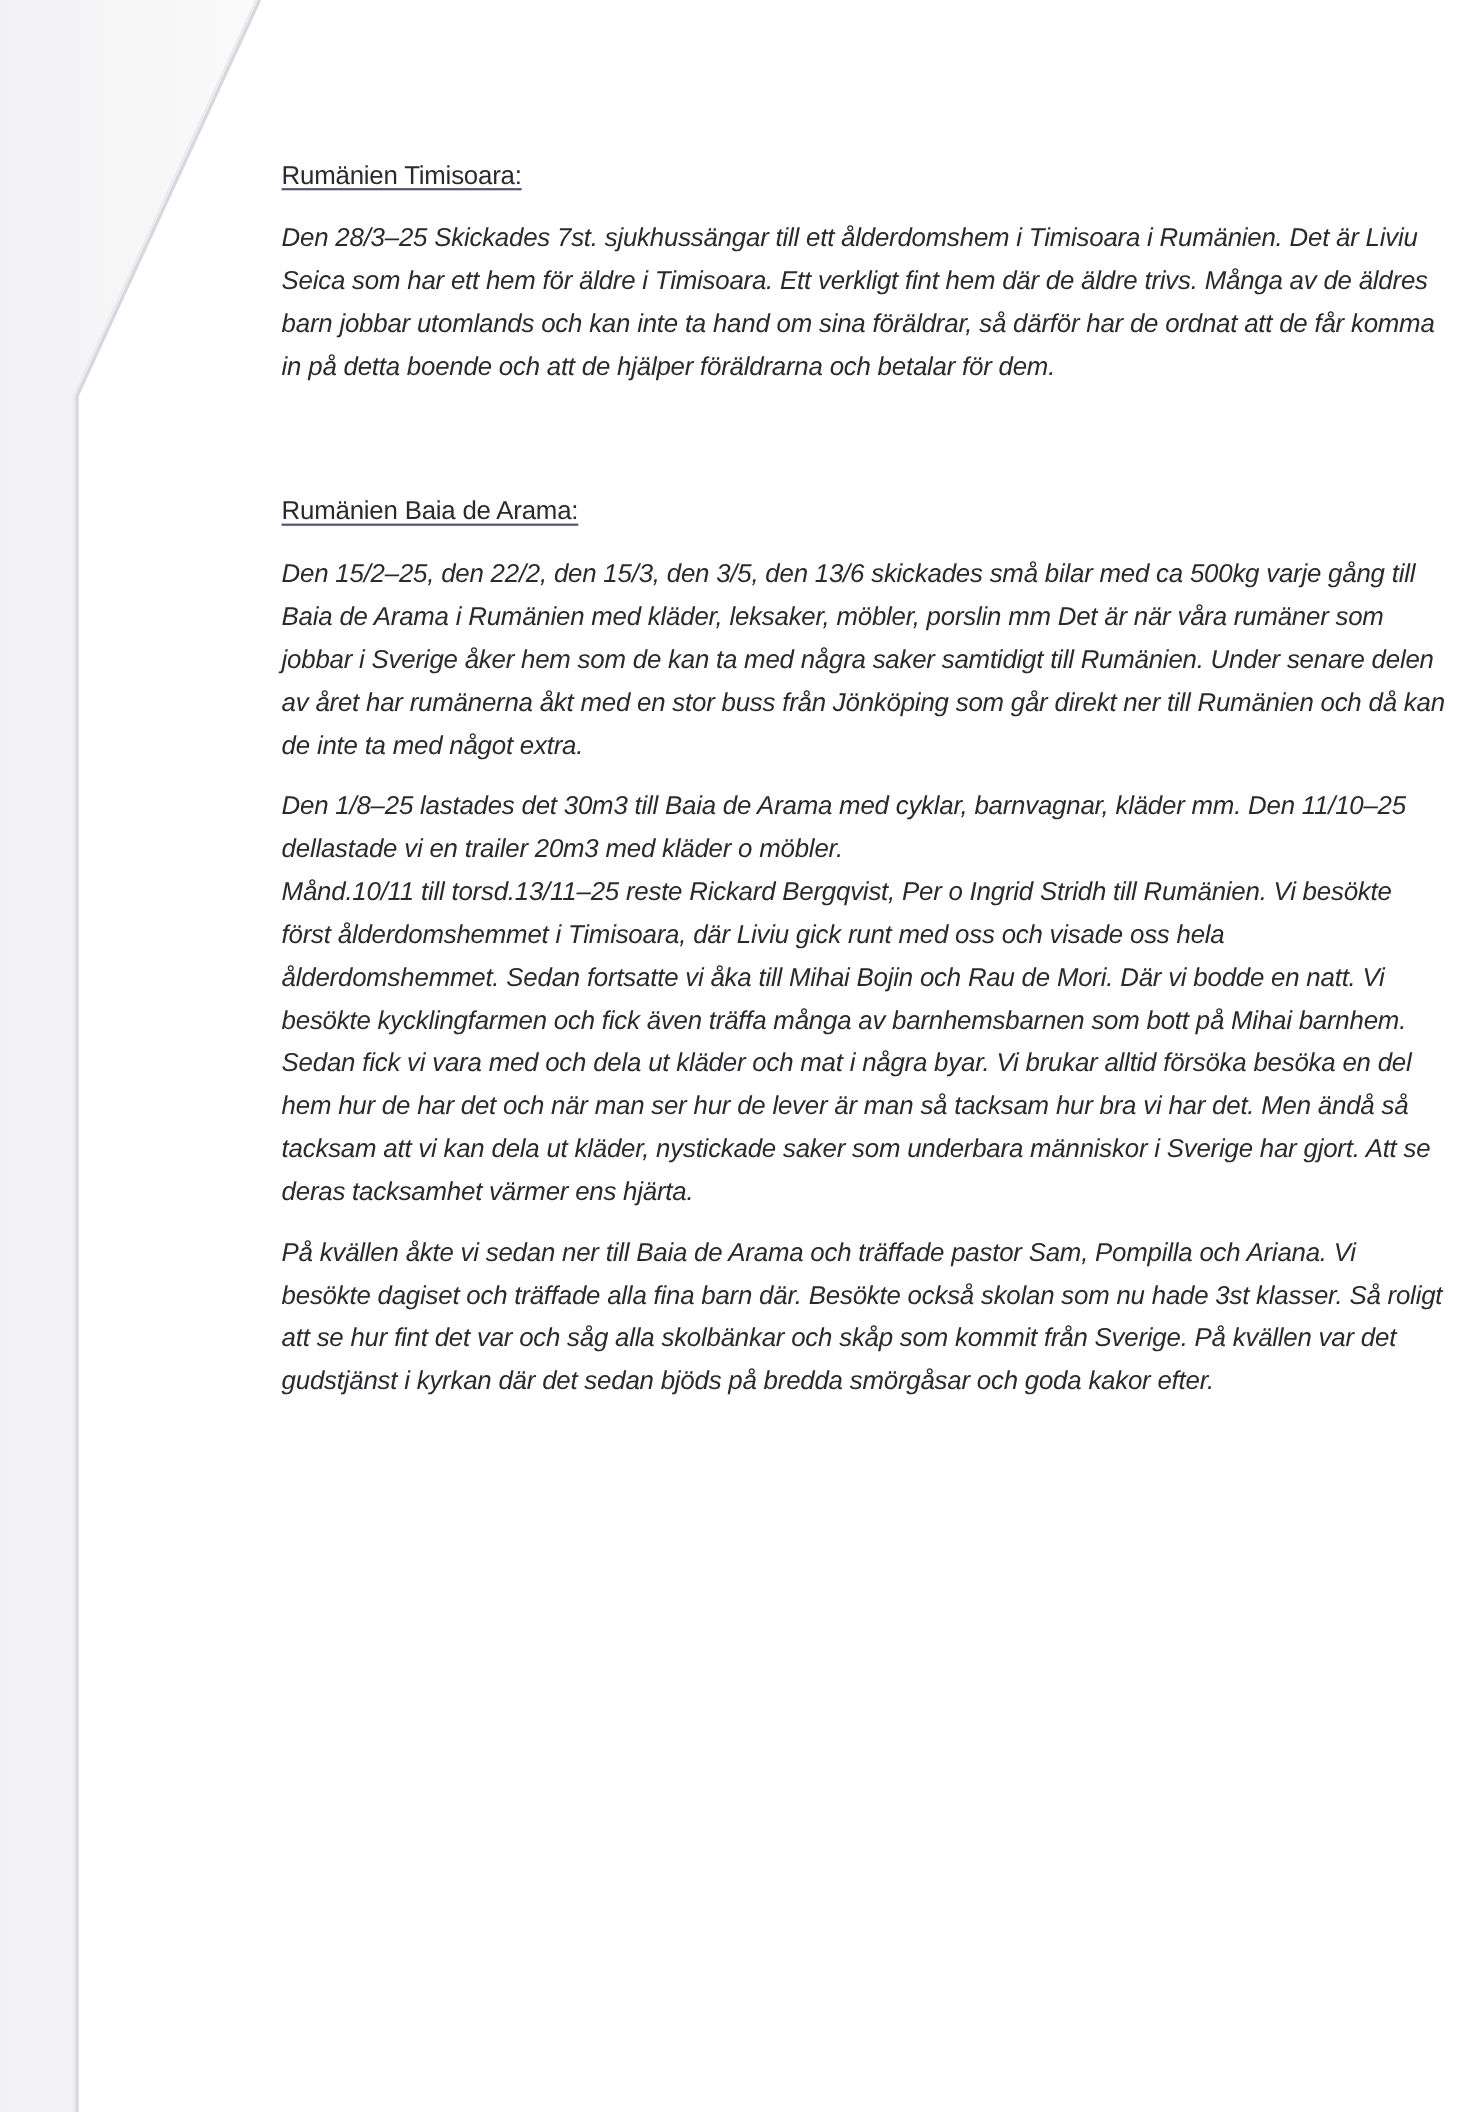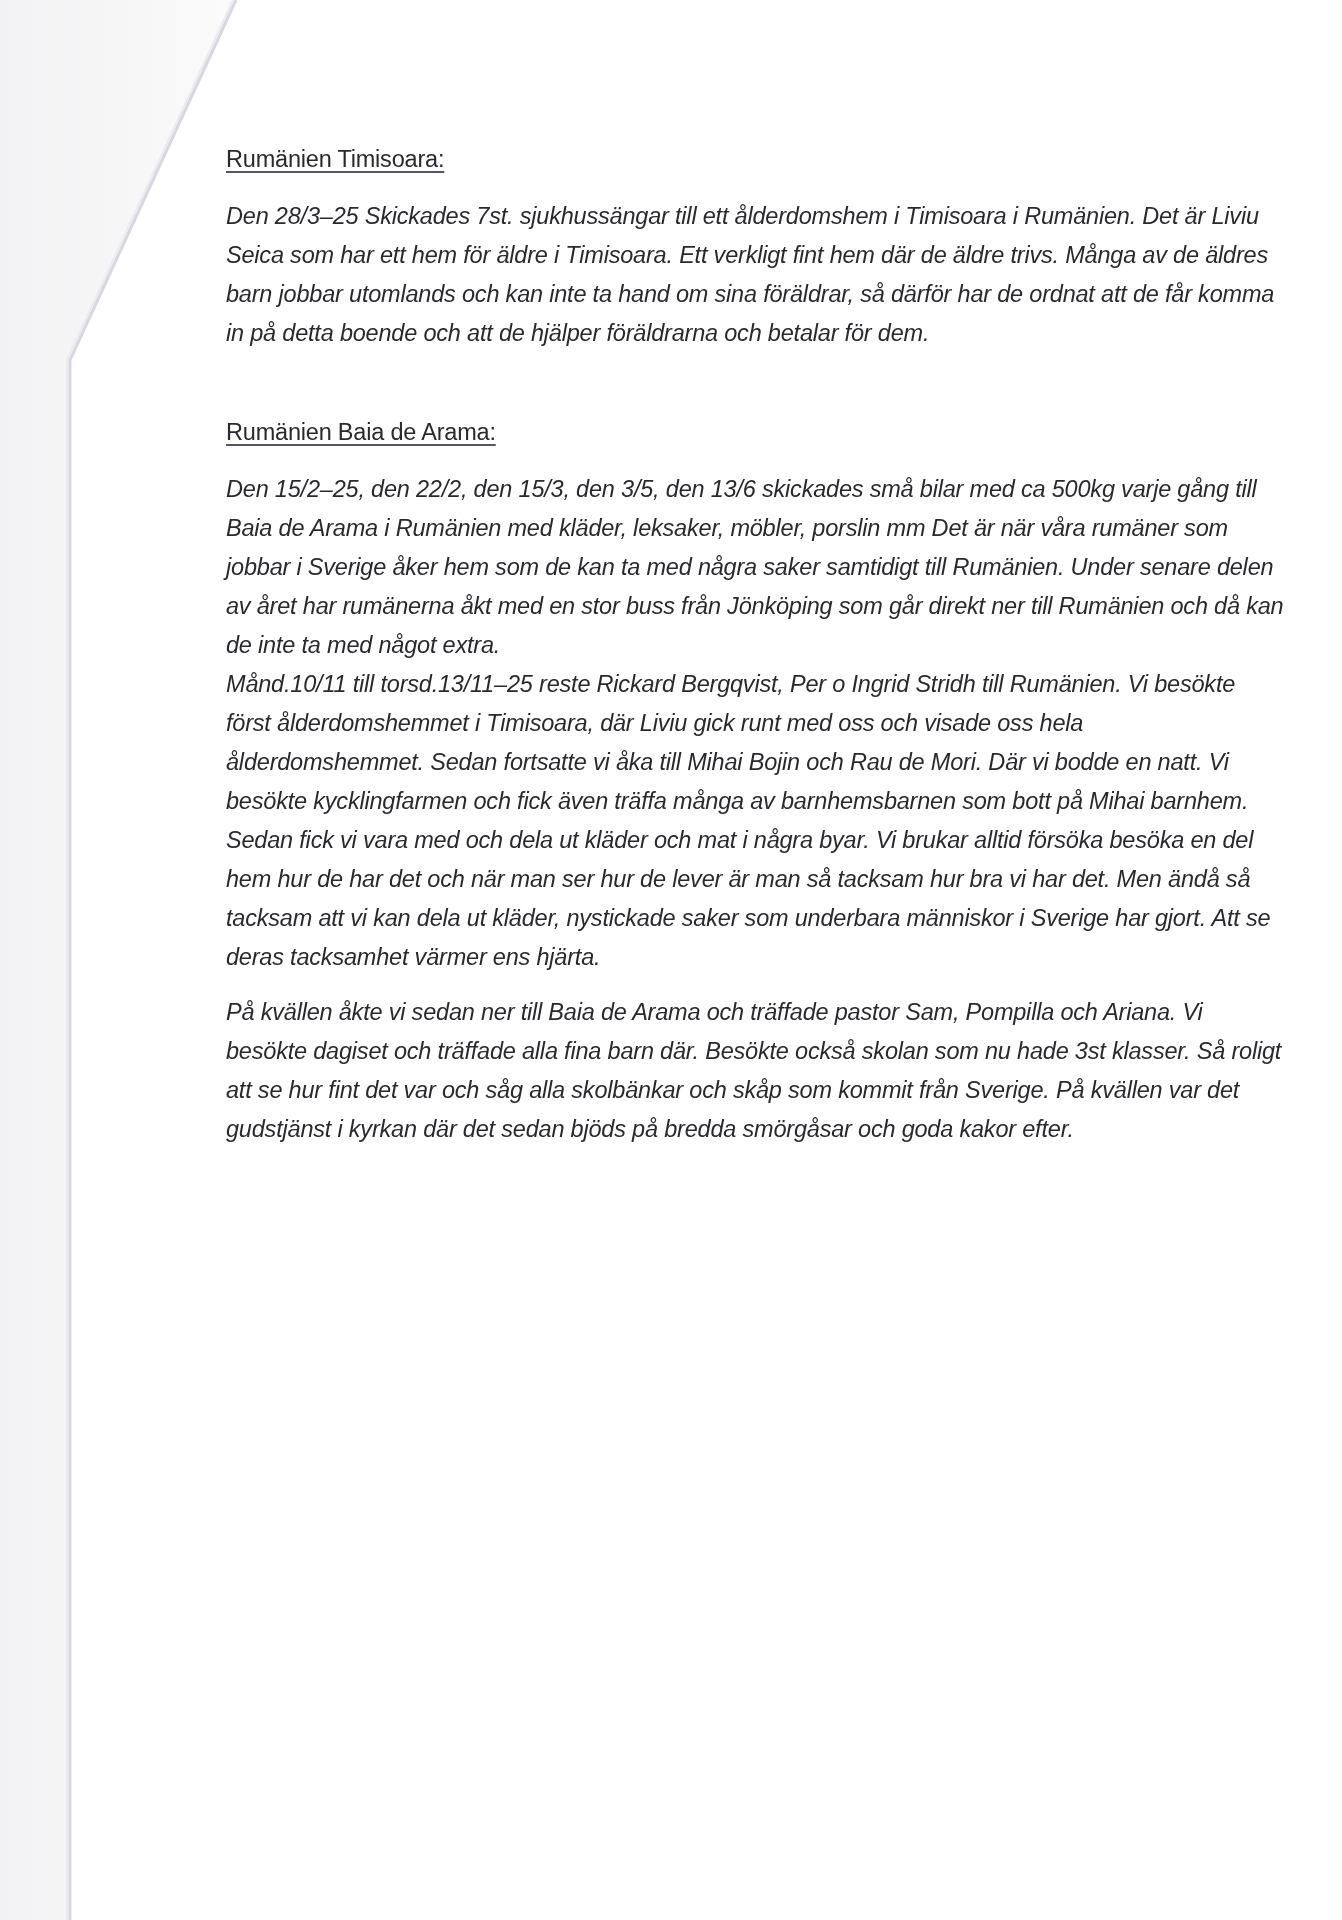--- a/index.html
+++ b/index.html
@@ -10,31 +10,31 @@
       font-family: "Liberation Sans", sans-serif;
       color: #2a2a2e;
     }
     .fold-shade {
       position: absolute; left: 0; top: 0; width: 240px; height: 1920px;
       background: linear-gradient(90deg, #f2f2f4 0%, #f7f7f8 60%, #fbfbfc 100%);
       clip-path: polygon(0 0, 236px 0, 70px 360px, 70px 1920px, 0 1920px);
     }
     .fold-line { position: absolute; left: 0; top: 0; width: 260px; height: 1920px; pointer-events: none; }
     .page {
-      position: absolute; left: 226px; top: 140px; width: 1060px;
+      position: absolute; left: 256px; top: 140px; width: 1060px;
       font-size: 23.5px; line-height: 39px; letter-spacing: -0.2px;
     }
     .section-heading {
       margin: 0; font-size: 23.5px; font-weight: normal; line-height: 39px;
       text-decoration: underline; text-decoration-color: #5a5070;
       text-underline-offset: 4px;
     }
     .para { margin: 0; font-style: italic; }
     #h1 + .para { margin-top: 18px; }
-    #h2 { margin-top: 60px; }
+    #h2 { margin-top: 92px; }
     #h2 + .para { margin-top: 18px; }
     .para.second { margin-top: 16px; }
     #h3 { margin-top: 68px; }
     #h3 + .para { margin-top: 32px; }
   </style>
 </head>
 <body>
 
 <div class="fold-shade"></div>
 <svg class="fold-line" viewBox="0 0 260 1920">
@@ -44,19 +44,20 @@
 
 <main class="page">
   <section>
     <h2 id="h1" class="section-heading">Rumänien Timisoara:</h2>
     <p class="para">Den 28/3–25 Skickades 7st. sjukhussängar till ett ålderdomshem i Timisoara i Rumänien. Det är Liviu Seica som har ett hem för äldre i Timisoara. Ett verkligt fint hem där de äldre trivs. Många av de äldres barn jobbar utomlands och kan inte ta hand om sina föräldrar, så därför har de ordnat att de får komma in på detta boende och att de hjälper föräldrarna och betalar för dem.</p>
   </section>
 
   <section>
     <h2 id="h2" class="section-heading">Rumänien Baia de Arama:</h2>
     <p class="para">Den 15/2–25, den 22/2, den 15/3, den 3/5, den 13/6 skickades små bilar med ca 500kg varje gång till Baia de Arama i Rumänien med kläder, leksaker, möbler, porslin mm Det är när våra rumäner som jobbar i Sverige åker hem som de kan ta med några saker samtidigt till Rumänien. Under senare delen av året har rumänerna åkt med en stor buss från Jönköping som går direkt ner till Rumänien och då kan de inte ta med något extra.</p>
+    <p class="para second">Den 1/8–25 lastades det 30m3 till Baia de Arama med cyklar, barnvagnar, kläder mm. Den 11/10–25 dellastade vi en trailer 20m3 med kläder o möbler.</p>
   </section>
 
   <section>
     <p class="para">Månd.10/11 till torsd.13/11–25 reste Rickard Bergqvist, Per o Ingrid Stridh till Rumänien. Vi besökte först ålderdomshemmet i Timisoara, där Liviu gick runt med oss och visade oss hela ålderdomshemmet. Sedan fortsatte vi åka till Mihai Bojin och Rau de Mori. Där vi bodde en natt. Vi besökte kycklingfarmen och fick även träffa många av barnhemsbarnen som bott på Mihai barnhem. Sedan fick vi vara med och dela ut kläder och mat i några byar. Vi brukar alltid  försöka besöka en del hem hur de har det och när man ser hur de lever är man så tacksam hur bra vi har det. Men ändå så tacksam att vi kan dela ut kläder, nystickade saker som underbara människor i Sverige har gjort. Att se deras tacksamhet värmer ens hjärta.</p>
     <p class="para second">På kvällen åkte vi sedan ner till Baia de Arama och träffade pastor Sam, Pompilla och Ariana. Vi besökte dagiset och träffade alla fina barn där. Besökte också skolan som nu hade 3st klasser. Så roligt att se hur fint det var och såg alla skolbänkar och skåp som kommit från Sverige. På kvällen var det gudstjänst i kyrkan där det sedan bjöds på bredda smörgåsar och goda kakor efter.</p>
   </section>
 </main>
 
 </body></html>

